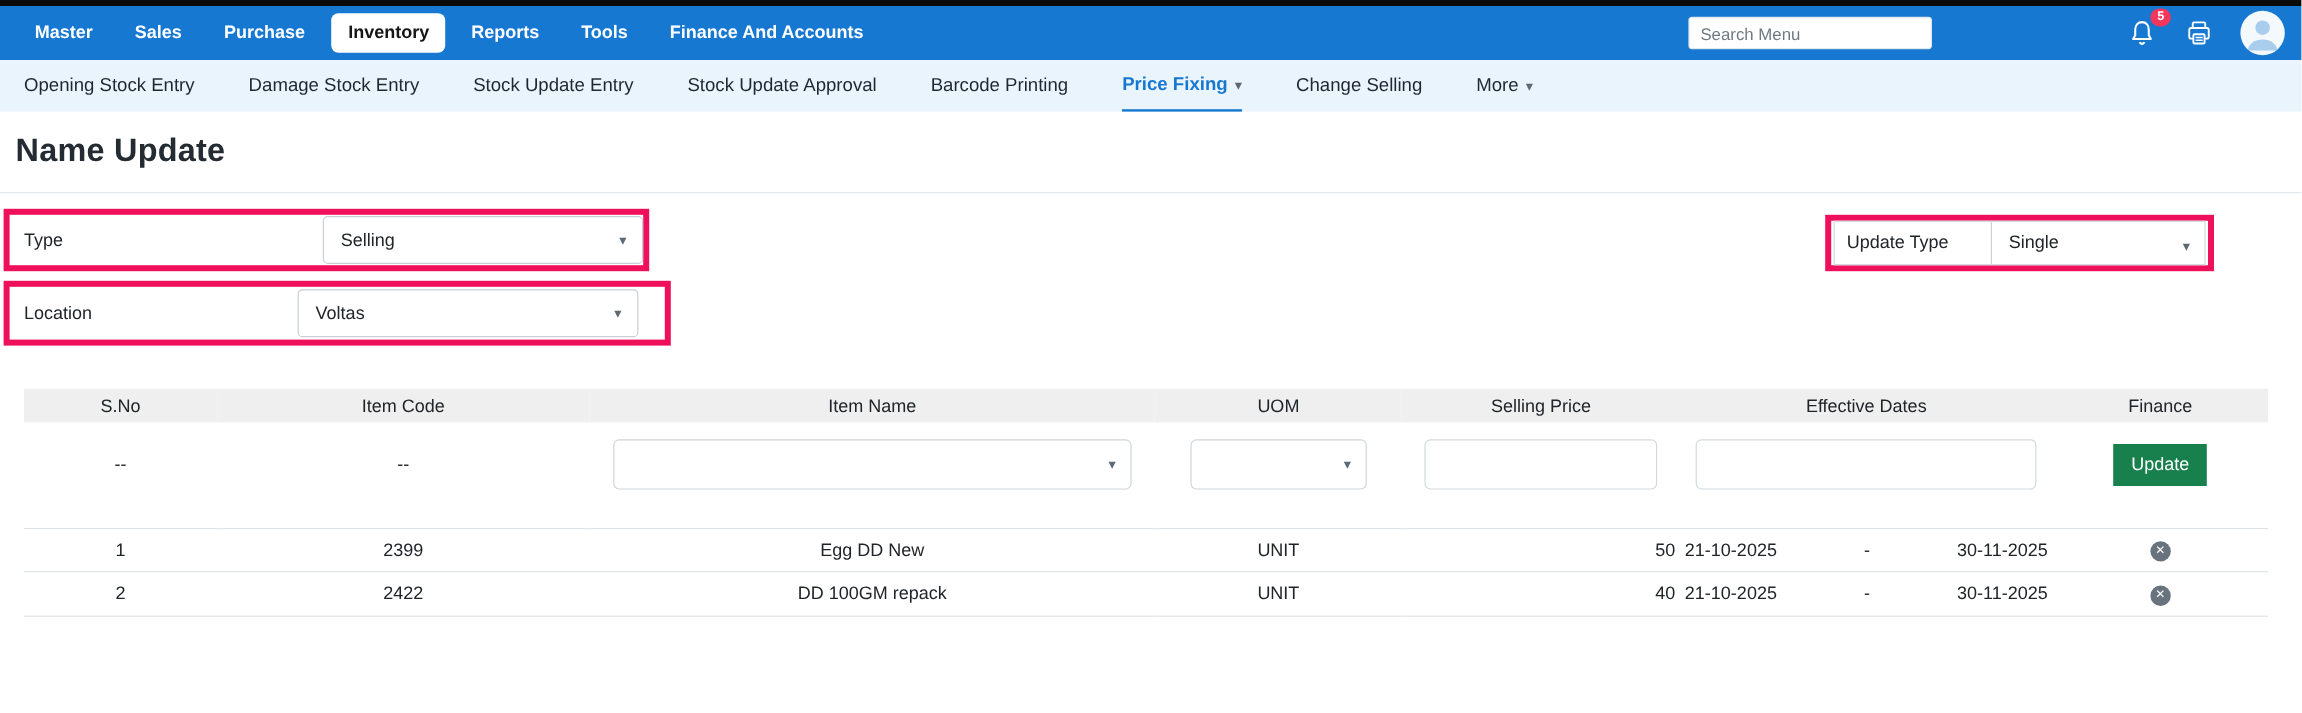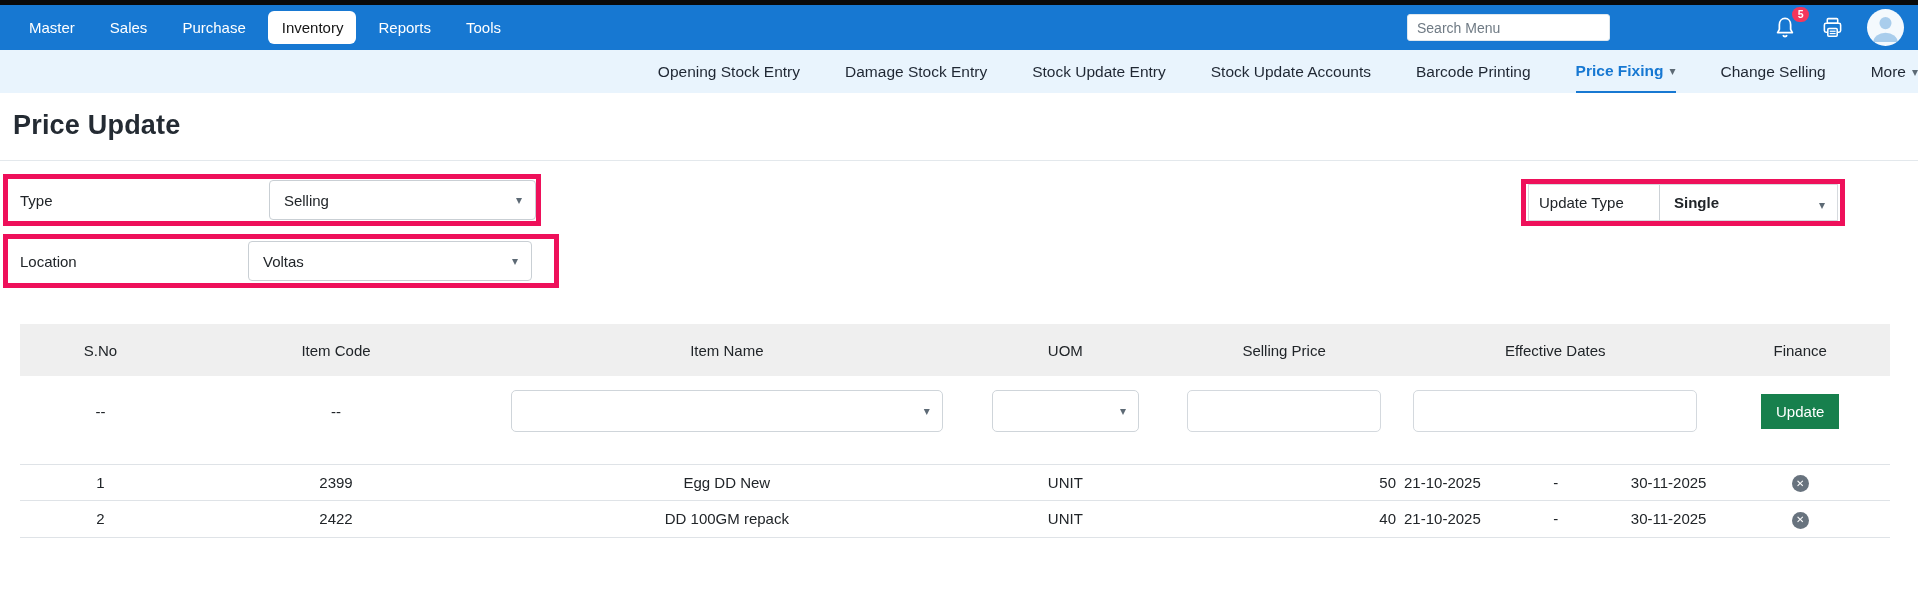--- a/index.html
+++ b/index.html
@@ -5,34 +5,34 @@
   * { margin:0; padding:0; box-sizing:border-box; }
   html,body { width:1918px; height:594px; background:#fff; overflow:hidden;
     font-family:"Liberation Sans","DejaVu Sans",sans-serif; color:#212529; }
 
   
   .top-strip { height:5px; background:#0a0a0a; width:100%; }
 
   
   .navbar { height:45px; background:#1778d2; display:flex; align-items:center; padding:0 14px 0 16px; }
   .nav-items { display:flex; align-items:center; gap:9px; }
-  .nav-item { color:#fff; font-weight:400; font-size:15px; padding:8px 13px; border-radius:6px; cursor:pointer; white-space:nowrap; }
+  .nav-item { color:#fff; font-weight:700; font-size:15px; padding:8px 13px; border-radius:6px; cursor:pointer; white-space:nowrap; }
   .nav-item.active { background:#fff; color:#161616;padding-left:14px; }
   .nav-right { margin-left:auto; display:flex; align-items:center; gap:22px; }
   .search-box { width:203px; height:27px; border:1px solid #dfe8ee; border-radius:3px; background:#fff;
     font-size:14px; padding:0 9px; color:#495057; outline:none; margin-right:140px; }
   .search-box::placeholder { color:#6f7a84; }
   .icon-wrap { position:relative; display:flex; align-items:center; cursor:pointer; }
   .badge { position:absolute; top:-8px; right:-11px; background:#f5365c; color:#fff; font-size:10.5px;
     font-weight:700; border-radius:9px; padding:1.5px 5.5px; line-height:1.2; }
   .avatar { width:37px; height:37px; border-radius:50%; background:#f4f9fd; overflow:hidden; display:flex;
     align-items:flex-end; justify-content:center; cursor:pointer; }
 
   
-  .subnav { height:43px; background:#e9f4fd; display:flex; align-items:center; padding:0 0 0 20px; gap:45px;justify-content:flex-end; }
+  .subnav { height:43px; background:#e9f4fd; display:flex; align-items:center; padding:0 0 0 20px; gap:45px; }
   .subnav-item { font-size:15.5px; color:#1f2733; cursor:pointer; display:flex; align-items:center; gap:6px;
     height:43px; line-height:43px; white-space:nowrap; }
   .subnav-item.active { color:#1778d2; font-weight:700; border-bottom:2px solid #1778d2; }
   .caret { font-size:12px; color:#5d6a75; line-height:1; }
 
   
   .title-wrap { padding:17px 0 0 13px; }
   .page-title { font-size:27px; font-weight:600; color:#242b33; letter-spacing:.2px; }
   .divider { border-top:1px solid #e3e8ec; margin-top:19px; }
 
@@ -42,26 +42,26 @@
   .annot-type { left:3px; top:13px; width:538px; height:52px;gap:36px; }
   .annot-location { left:3px; top:73px; width:556px; height:54px; }
   .annot-update { left:1521px; top:18px; width:324px; height:47px; }
   .field-label { width:240px; padding-left:12px; font-size:15px; color:#212529; }
   .select-ctl { width:284px; height:40px; border:1px solid #c9cfd4; border-radius:4px; background:#fff;
     display:flex; align-items:center; justify-content:space-between; padding:0 13px 0 14px; font-size:15px; cursor:pointer;text-align:center; }
   .ig { display:flex; align-items:center; border:1px solid #d6dade; height:37px; flex:1; margin:0 2px; background:#fff; }
   .ig-label { width:131px; padding-left:10px; font-size:15px; border-right:1px solid #ccd1d6; height:100%;
     display:flex; align-items:center; }
   .ig-value { flex:1; display:flex; align-items:flex-end; justify-content:space-between; padding:0 12px 0 14px;
-    font-size:15px; cursor:pointer;font-weight:bold; }
+    font-size:15px; cursor:pointer; }
 
   
   .table-wrap { margin:18px 28px 0 20px; }
   table { width:100%; border-collapse:collapse; font-size:15px; }
-  th { background:#efefef; font-weight:400; height:52px; text-align:center; color:#212529; }
+  th { background:#efefef; font-weight:400; height:28px; text-align:center; color:#212529; }
   td { text-align:center; vertical-align:middle; }
   tr.filter-row td { padding:14px 6px 16px; }
   .sel { border:1px solid #cfd5da; border-radius:5px; height:42px; background:#fff; display:flex;
     align-items:center; justify-content:flex-end; padding:0 12px; cursor:pointer; }
   .sel-itemname { width:94%; margin:0 auto; }
   .sel-uom { width:76%; margin:0 auto; }
   .inp { border:1px solid #d4d9de; border-radius:5px; height:42px; background:#fff; outline:none; width:100%; }
   .inp-price { width:88%; }
   .inp-dates { width:95%; }
   .btn-update { background:#17804d; color:#fff; border:none; border-radius:0; font-size:15px;
@@ -86,20 +86,21 @@
   <span class="nav-item">Sales</span>
 
   <span class="nav-item">Purchase</span>
 
   <span class="nav-item active">Inventory</span>
 
   <span class="nav-item">Reports</span>
 
   <span class="nav-item">Tools</span>
 
+  <span class="nav-item">Finance And Accounts</span>
 </div>
   <div class="nav-right">
     <input class="search-box" type="text" placeholder="Search Menu" style="">
     <div class="icon-wrap">
       <svg width="26" height="26" viewBox="0 0 24 24">
         <path d="M12 3.2 C8.9 3.2 6.8 5.6 6.8 9 L6.8 13.2 L5.2 16.2 L18.8 16.2 L17.2 13.2 L17.2 9 C17.2 5.6 15.1 3.2 12 3.2 Z" fill="none" stroke="#fff" stroke-width="1.6" stroke-linejoin="round"></path>
         <path d="M10.2 18.6 a1.9 1.9 0 0 0 3.6 0" fill="none" stroke="#fff" stroke-width="1.6"></path>
       </svg>
       <span class="badge">5</span>
     </div>
@@ -128,21 +129,21 @@
 
   <span class="subnav-item">
     <span class="sn-label">Damage Stock Entry</span>
   </span>
 
   <span class="subnav-item">
     <span class="sn-label">Stock Update Entry</span>
   </span>
 
   <span class="subnav-item">
-    <span class="sn-label">Stock Update Accounts</span>
+    <span class="sn-label">Stock Update Approval</span>
   </span>
 
   <span class="subnav-item">
     <span class="sn-label">Barcode Printing</span>
   </span>
 
   <span class="subnav-item active">
     <span class="sn-label">Price Fixing</span>
   <span class="caret">▾</span>
     </span>
@@ -151,21 +152,21 @@
     <span class="sn-label">Change Selling</span>
   </span>
 
   <span class="subnav-item">
     <span class="sn-label">More</span>
   <span class="caret">▾</span>
     </span>
 </div>
 
 <div class="title-wrap">
-  <div class="page-title">Price Update</div>
+  <div class="page-title">Name Update</div>
 </div>
 <div class="divider"></div>
 
 <div class="form-area">
   <div class="annot annot-type">
     <span class="field-label">Type</span>
     <div class="select-ctl">
       <span>Selling</span>
       <span class="caret">▾</span>
     </div>

